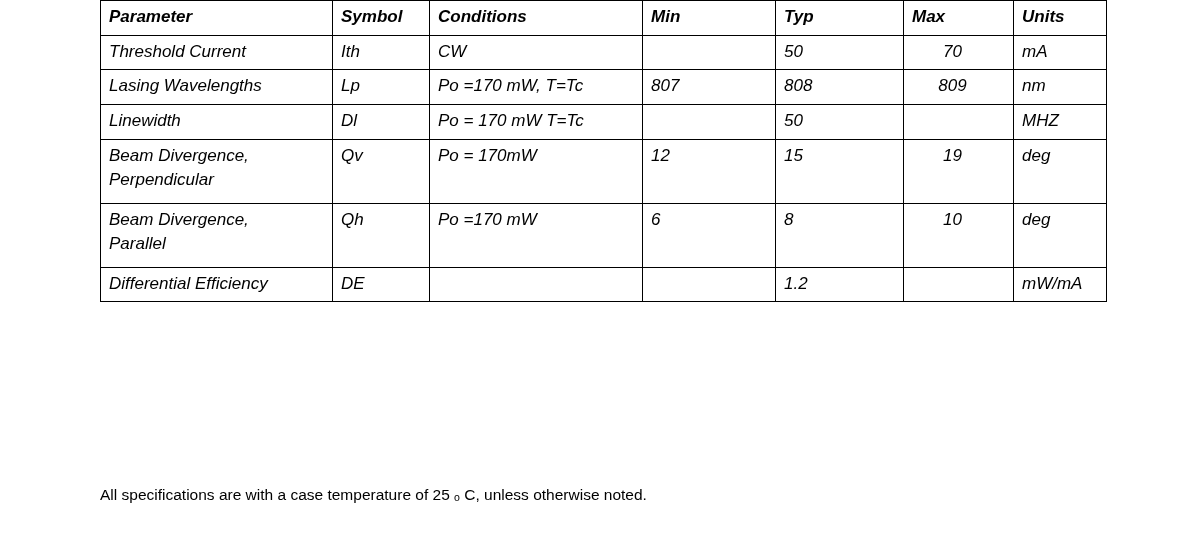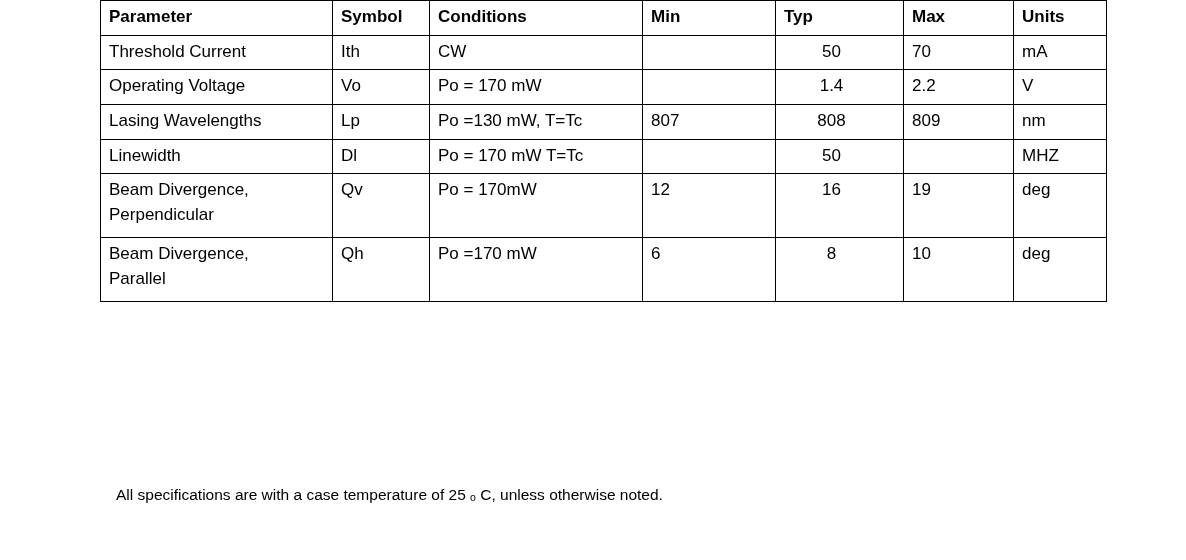--- a/index.html
+++ b/index.html
@@ -13,20 +13,21 @@
     font-family: "Liberation Sans", sans-serif;
     color: #000000;
     position: relative;
     overflow: hidden;
   }
   #sheet {
     position: absolute;
     left: 100px;
     top: 0px;
     width: 1010px;
+    font-style: italic;
   }
   table.spec {
     border-collapse: collapse;
     width: 1006px;
     table-layout: fixed;
   }
   table.spec th, table.spec td {
     border: 1px solid #000000;
     padding: 4px 8px 5px 8px;
     font-size: 17px;
@@ -40,28 +41,28 @@
   }
   
   col.c-param  { width: 232px; }
   col.c-sym    { width: 97px; }
   col.c-cond   { width: 213px; }
   col.c-min    { width: 133px; }
   col.c-typ    { width: 128px; }
   col.c-max    { width: 110px; }
   col.c-units  { width: 93px; }
   .val-min { display: block; padding-right: 18px; }
-  .val-typ { display: block; text-align: center; padding-right: 16px; }
-  .val-max { display: block; text-align: left; padding-right: 12px; }
+  .val-typ { display: block; padding-right: 16px; }
+  .val-max { display: block; text-align: center; padding-right: 12px; }
 
   .two-line { white-space: pre-line; margin-left: 33px; }
 
   #footnote {
     position: absolute;
-    left: 116px;
+    left: 100px;
     top: 484px;
     font-size: 15.5px;
     line-height: 1.4;
     white-space: pre;
   }
   .row-tall td { height: 54px; }
 </style>
 </head>
 <body>
 
@@ -97,38 +98,23 @@
           </td>
         <td>
             <span class="val-typ">50</span>
           </td>
         <td>
             <span class="val-max">70</span>
           </td>
         <td>mA</td>
       </tr>
       <tr>
-        <td class="two-line">Operating Voltage</td>
-        <td>Vo</td>
-        <td>Po = 170 mW</td>
-        <td>
-            <span class="val-min"></span>
-          </td>
-        <td>
-            <span class="val-typ">1.4</span>
-          </td>
-        <td>
-            <span class="val-max">2.2</span>
-          </td>
-        <td>V</td>
-      </tr>
-      <tr>
         <td class="two-line">Lasing Wavelengths</td>
         <td>Lp</td>
-        <td>Po =130 mW, T=Tc</td>
+        <td>Po =170 mW, T=Tc</td>
         <td>
             <span class="val-min">807</span>
           </td>
         <td>
             <span class="val-typ">808</span>
           </td>
         <td>
             <span class="val-max">809</span>
           </td>
         <td>nm</td>
@@ -150,21 +136,21 @@
       </tr>
       <tr class="row-tall">
         <td class="two-line">Beam Divergence,
 Perpendicular</td>
         <td>Qv</td>
         <td>Po = 170mW</td>
         <td>
             <span class="val-min">12</span>
           </td>
         <td>
-            <span class="val-typ">16</span>
+            <span class="val-typ">15</span>
           </td>
         <td>
             <span class="val-max">19</span>
           </td>
         <td>deg</td>
       </tr>
       <tr class="row-tall">
         <td class="two-line">Beam Divergence,
 Parallel</td>
         <td>Qh</td>
@@ -173,17 +159,32 @@
             <span class="val-min">6</span>
           </td>
         <td>
             <span class="val-typ">8</span>
           </td>
         <td>
             <span class="val-max">10</span>
           </td>
         <td>deg</td>
       </tr>
+      <tr>
+        <td class="two-line">Differential Efficiency</td>
+        <td>DE</td>
+        <td></td>
+        <td>
+            <span class="val-min"></span>
+          </td>
+        <td>
+            <span class="val-typ">1.2</span>
+          </td>
+        <td>
+            <span class="val-max"></span>
+          </td>
+        <td>mW/mA</td>
+      </tr>
     </tbody>
   </table>
 </div>
 
 <div id="footnote">All specifications are with a case temperature of 25 ₒ C, unless otherwise noted.</div>
 
 </body></html>

